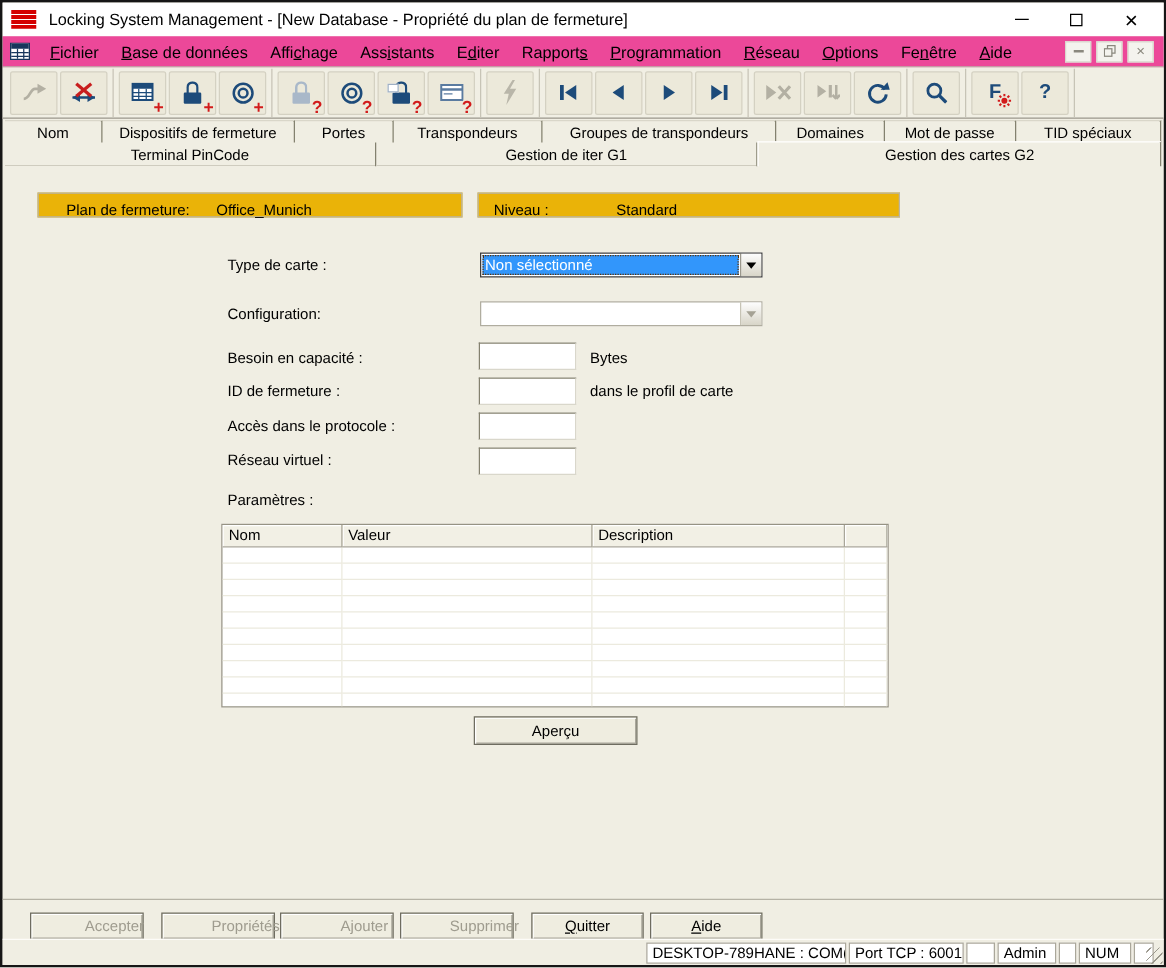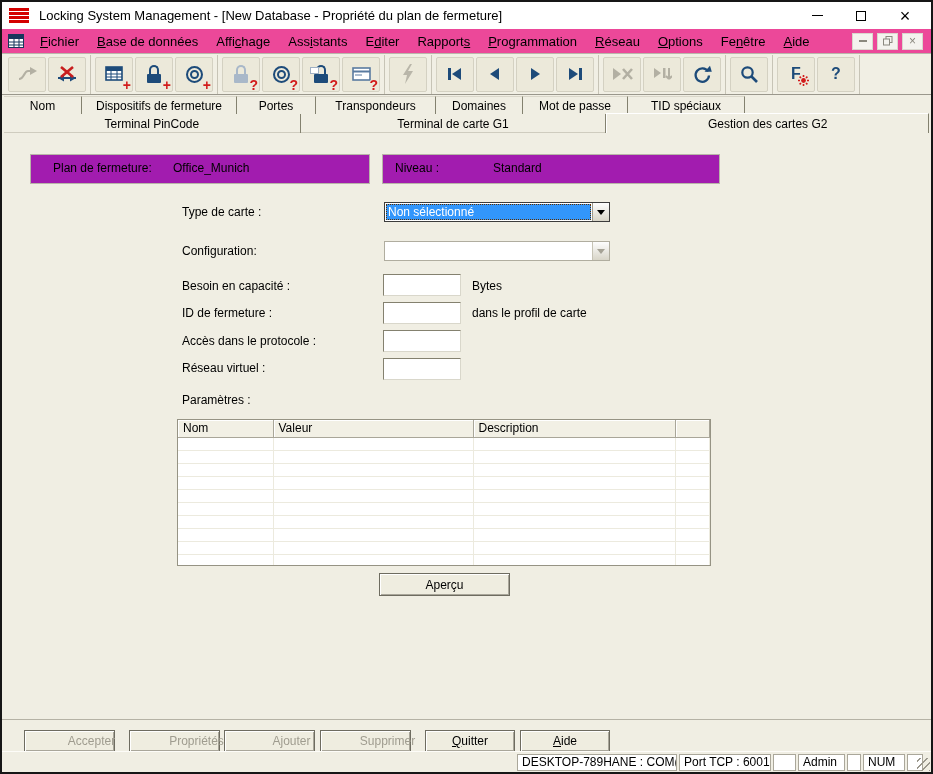--- a/index.html
+++ b/index.html
@@ -45,21 +45,21 @@
 
   
   .tabs{position:absolute;top:94px;left:2px;right:2px;}
   .tabrow{display:flex;}
   .tab{height:18px;display:flex;align-items:center;justify-content:center;font-size:12px;border-right:1px solid #83816f;white-space:nowrap;}
   .tabrow1 .tab{border-top:1px solid #d9d6c9;}
   .tabrow2 .tab{height:19px;box-shadow:inset 0 -1px 0 #cfccbf;}
   .tab.active{background:#F0EEE3;box-shadow:none;border-left:1px solid #fff;border-top:1px solid #fff;border-right:1px solid #83816f;height:20px;margin-top:-1px;}
 
   
-  .fieldbox{position:absolute;top:152px;height:30px;border:1px solid #b8b5a8;background:#a21caf;}
+  .fieldbox{position:absolute;top:152px;height:20px;border:1px solid #b8b5a8;background:#eab308;}
   .fieldbox span{position:absolute;top:6px;font-size:12px;white-space:nowrap;}
   .lbl{position:absolute;font-size:12px;white-space:nowrap;text-align:right;}
   .sfx{position:absolute;font-size:12px;white-space:nowrap;}
   .input{position:absolute;width:78px;height:22px;background:#fff;border:1px solid;border-color:#84816f #d9d7cb #d9d7cb #84816f;font:12px "Liberation Sans",sans-serif;padding:0 3px;}
   .combo{position:absolute;width:226px;height:20px;background:#fff;border:1px solid #3c3c3c;display:flex;}
   .combo .val{flex:1;margin:1px;padding:0 2px;font-size:12px;line-height:16px;background:#3296fb;color:#fff;outline:1px dotted #5f3000;outline-offset:-1px;white-space:nowrap;overflow:hidden;}
   .combo .arrowbox{width:17px;border-left:1px solid #9a978c;background:linear-gradient(#fdfdfd,#d8d5c8);display:flex;align-items:center;justify-content:center;}
   .tri-down{width:0;height:0;border-left:4px solid transparent;border-right:4px solid transparent;border-top:5px solid #000;}
   .combo.disabled{border-color:#b0ad9f;}
   .combo.disabled .arrowbox{border-left-color:#c6c3b5;}
@@ -286,27 +286,28 @@
     </span>
     <span class="sep"></span>
   </div>
 
   <div class="tabs">
     <div class="tabrow tabrow1">
       <span class="tab" style="width:78px">Nom</span>
       <span class="tab" style="width:155px">Dispositifs de fermeture</span>
       <span class="tab" style="width:79px">Portes</span>
       <span class="tab" style="width:120px">Transpondeurs</span>
+      <span class="tab" style="width:188px">Groupes de transpondeurs</span>
       <span class="tab" style="width:87px">Domaines</span>
       <span class="tab" style="width:105px">Mot de passe</span>
       <span class="tab" style="width:117px">TID spéciaux</span>
     </div>
     <div class="tabrow tabrow2">
       <span class="tab" style="width:298px">Terminal PinCode</span>
-      <span class="tab" style="width:307px">Terminal de carte G1</span>
+      <span class="tab" style="width:307px">Gestion de iter G1</span>
       <span class="tab active" style="width:324px">Gestion des cartes G2</span>
     </div>
   </div>
 
   <div>
 
     <div class="fieldbox" style="left:28px;width:340px;">
       <span style="left:22px">Plan de fermeture:</span>
       <span style="left:142px">Office_Munich</span>
     </div>

